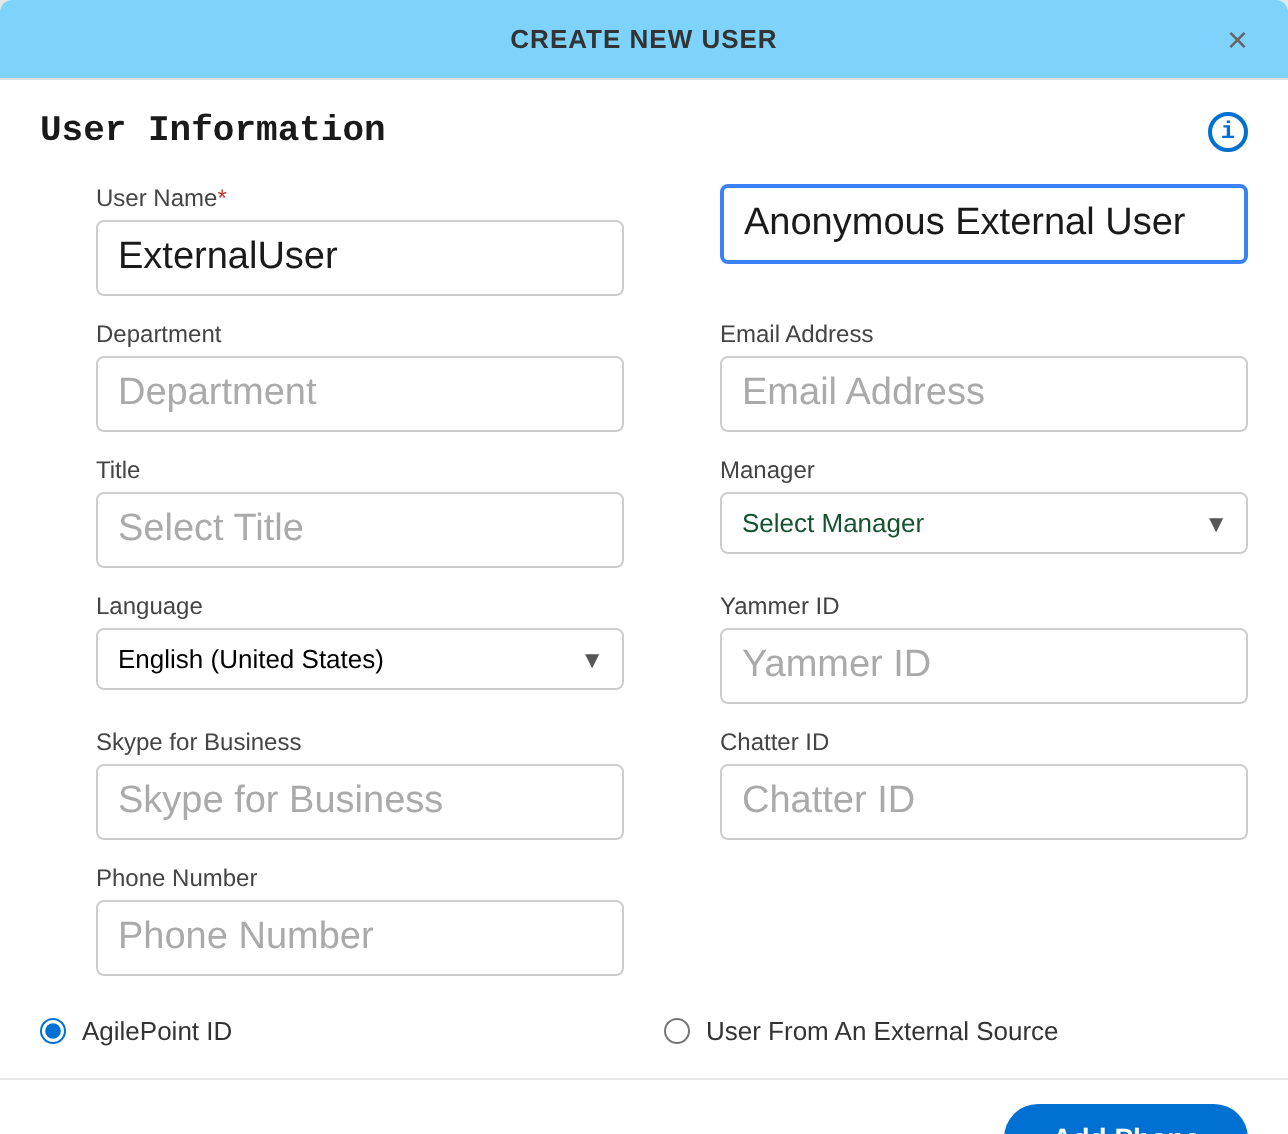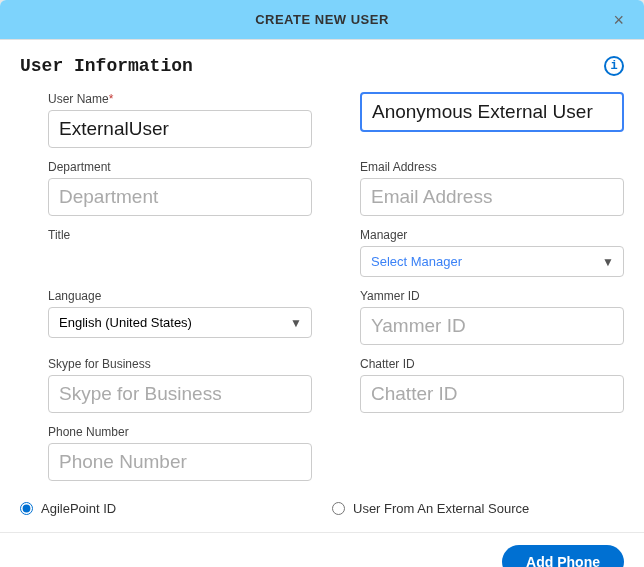--- a/index.html
+++ b/index.html
@@ -117,21 +117,21 @@
     }
     .select-wrapper {
       position: relative;
     }
     .select-wrapper select {
       width: 100%;
       padding: 7px 30px 7px 10px;
       border: 1px solid #ccc;
       border-radius: 4px;
       font-size: 13px;
-      color: #3b82f6;
+      color: #14532d;
       background: #fff;
       outline: none;
       appearance: none;
       cursor: pointer;
     }
     .select-wrapper select.has-value {
       color: #000000;
     }
     .select-arrow {
       position: absolute;
@@ -225,20 +225,21 @@
         <input class="form-input" type="text" placeholder="Department" style="">
       </div>
 
       <div class="form-group">
         <label class="form-label">Email Address</label>
         <input class="form-input" type="text" placeholder="Email Address" style="">
       </div>
 
       <div class="form-group">
         <label class="form-label">Title</label>
+        <input class="form-input" type="text" placeholder="Select Title" style="">
       </div>
 
       <div class="form-group">
         <label class="form-label">Manager</label>
         <div class="select-wrapper">
           <select>
             <option value="" disabled="" selected="">Select Manager</option>
           </select>
           <span class="select-arrow">▼</span>
         </div>

